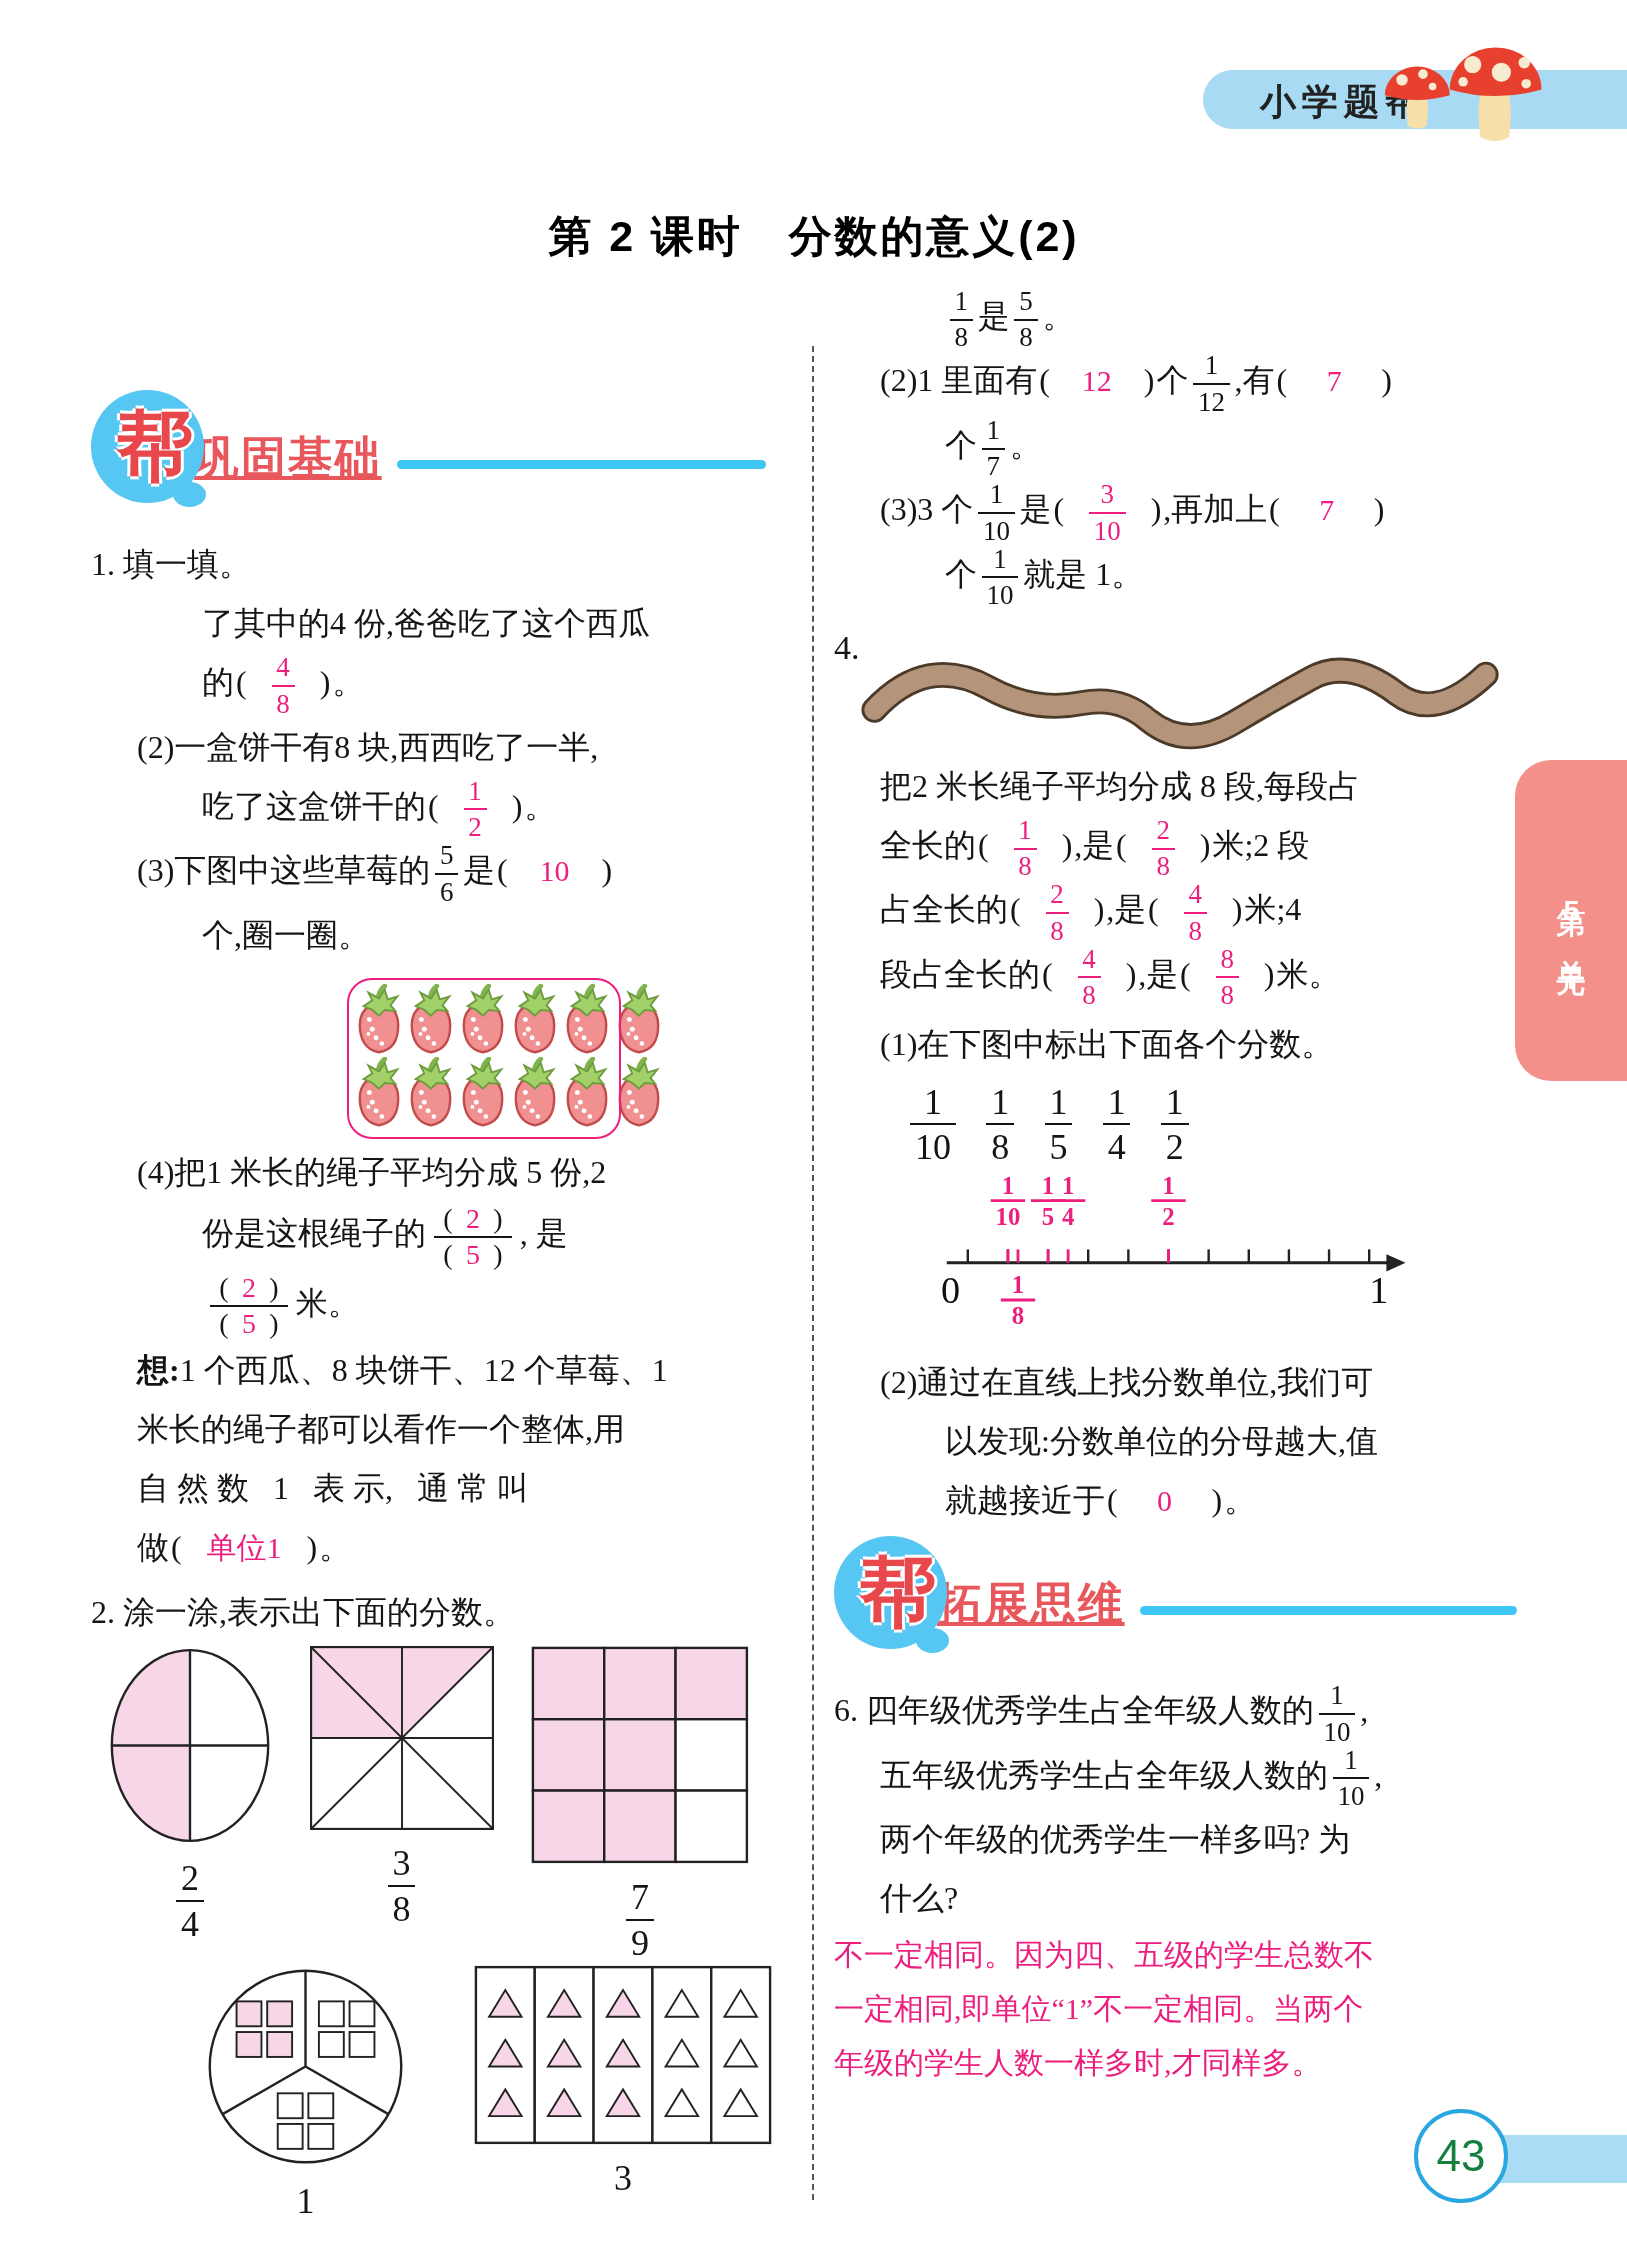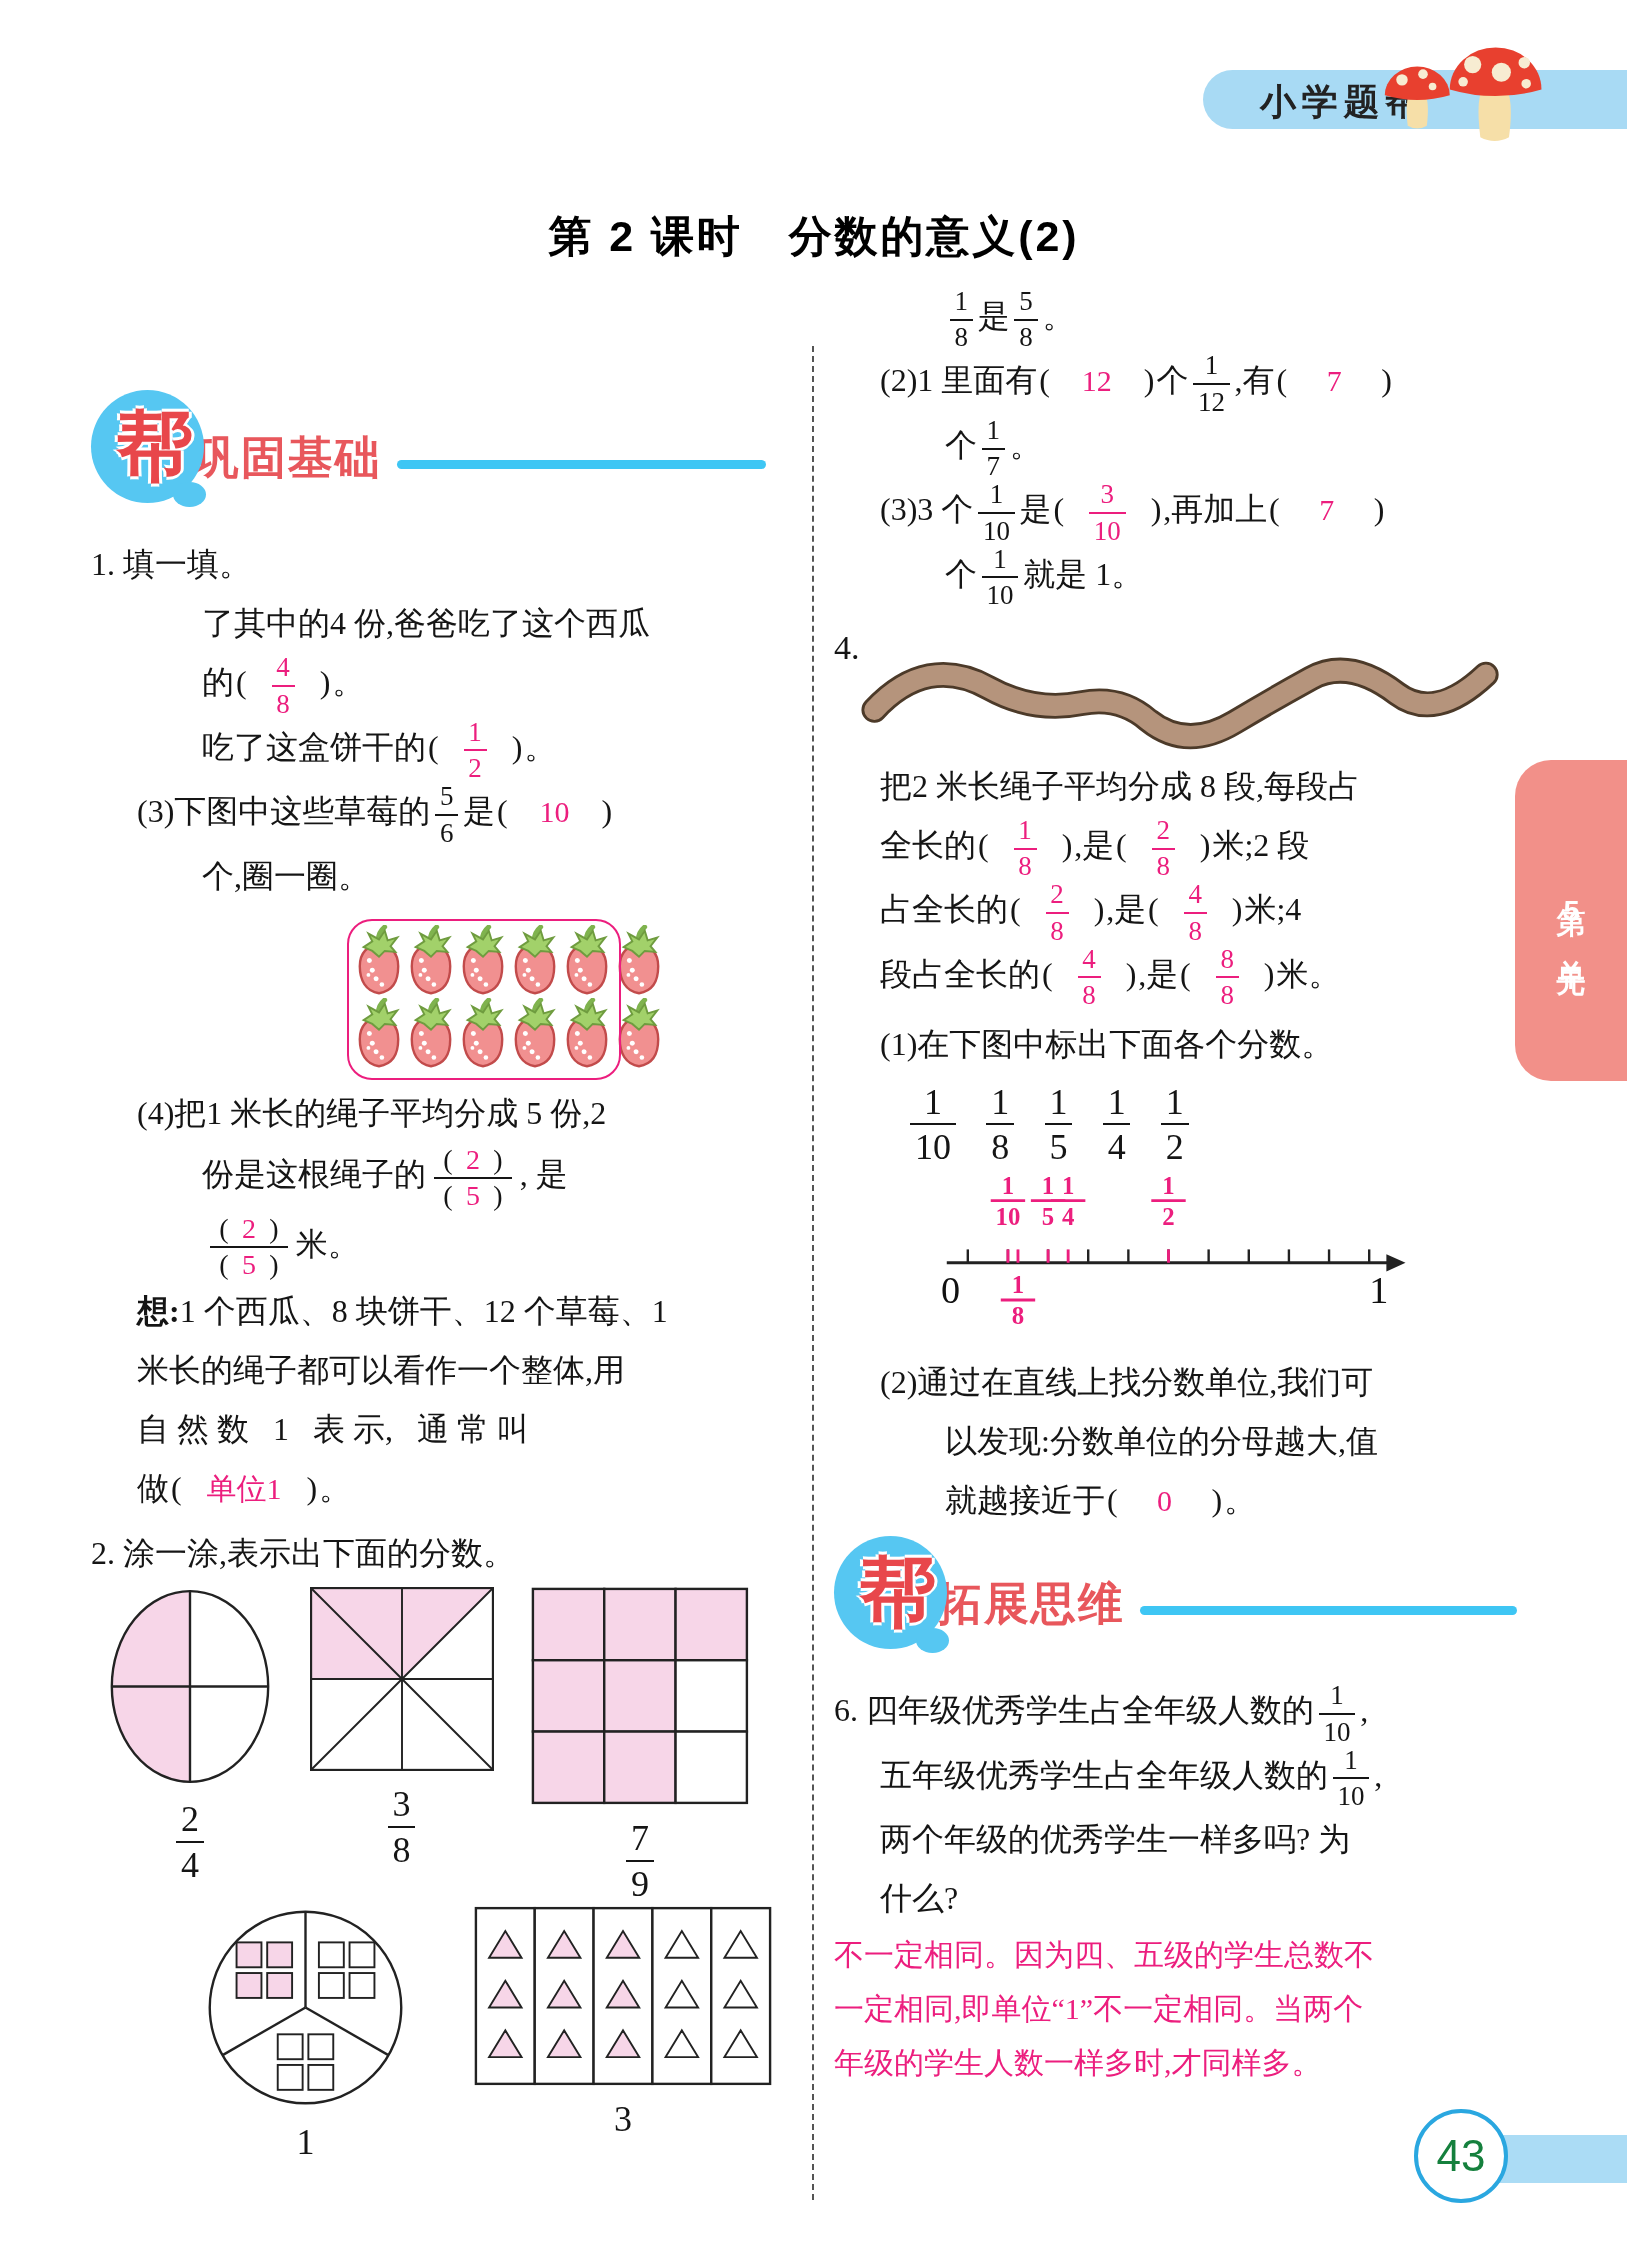--- a/index.html
+++ b/index.html
@@ -21,21 +21,21 @@
   .colR{position:absolute;left:834px;top:287px;width:683px;}
   
   .badge{position:relative;display:flex;align-items:center;height:136px;margin:5.7px 0 9.6px 0;}
   .blob{position:absolute;left:0;top:0;width:113px;height:113px;background:#56c7f2;border-radius:50%;}
   .blob::after{content:"";position:absolute;left:82px;top:92px;width:32.5px;height:25px;
                background:#56c7f2;border-radius:50%;}
   .bang{position:absolute;left:25px;top:5.7px;font-size:78px;font-weight:bold;color:#e8474b;
         font-family:"Liberation Sans","DejaVu Sans",sans-serif;
         text-shadow:-2.9px 0 #fff,2.9px 0 #fff,0 -2.9px #fff,0 2.9px #fff;}
   .btitle{margin-left:103px;font-size:45px;font-weight:bold;color:#e8575c;letter-spacing:1.9px;
-          font-family:"Liberation Sans","DejaVu Sans",sans-serif;white-space:nowrap;}
+          font-family:"Liberation Sans","DejaVu Sans",sans-serif;white-space:nowrap;text-decoration:underline;}
   .brule{flex:1;height:8.6px;background:#3ec6f4;border-radius:4.8px;margin-left:15.3px;margin-top:13.4px;}
   
   .line{font-size:32px;line-height:59px;white-space:nowrap;}
   .ind1{padding-left:46px;}
   .ind2{padding-left:111px;}
   .hd{margin-top:5.7px;}
   b{font-family:inherit;}
   .pink{color:#ec1e7e;}
   .ansline{font-size:30px;line-height:54px;color:#ec1e7e;white-space:nowrap;}
   
@@ -109,20 +109,21 @@
     <span class="btitle">巩固基础</span>
     <div class="brule"></div>
   </div>
 
   <div class="line hd">1. 填一填。</div>
   <div class="line ind2">了其中的4 份,爸爸吃了这个西瓜</div>
   <div class="line ind2">的<span class="pw">(<span class="fr pink inpar">
           <span class="fn">4</span>
           <span class="fd">8</span>
         </span>)</span>。</div>
+  <div class="line ind1">(2)一盒饼干有8 块,西西吃了一半,</div>
   <div class="line ind2">吃了这盒饼干的<span class="pw">(<span class="fr pink inpar">
           <span class="fn">1</span>
           <span class="fd">2</span>
         </span>)</span>。</div>
   <div class="line ind1">(3)下图中这些草莓的<span class="fr">
         <span class="fn">5</span>
         <span class="fd">6</span>
       </span>是<span class="pw">(<span class="pink pv">10</span>)</span></div>
   <div class="line ind2">个,圈一圈。</div>
 

